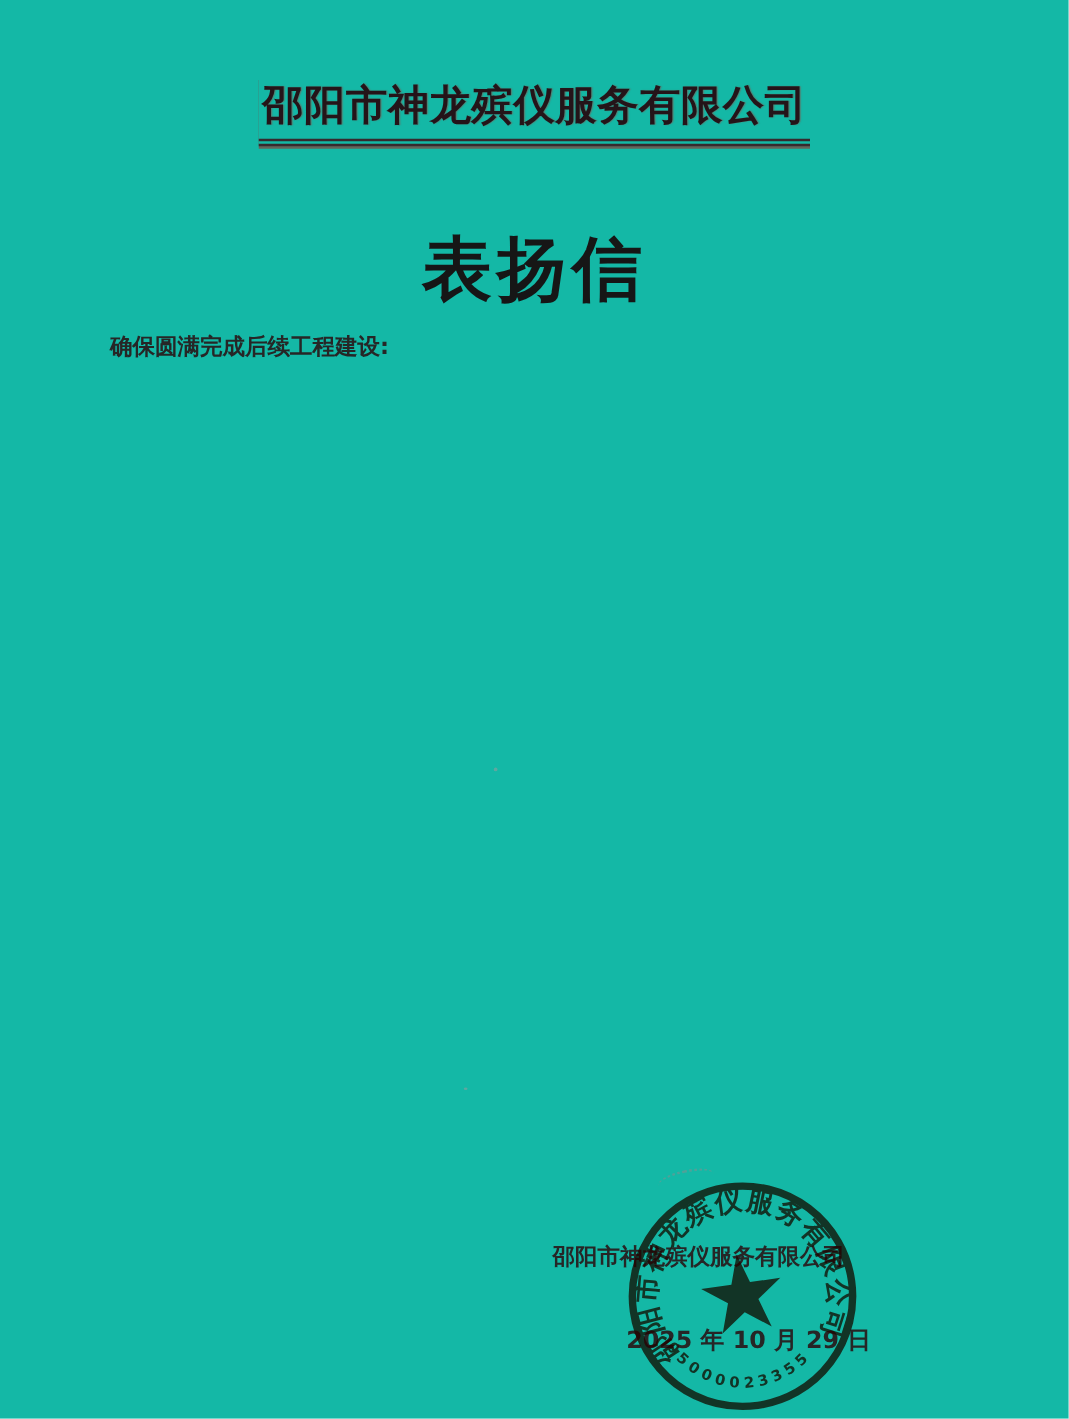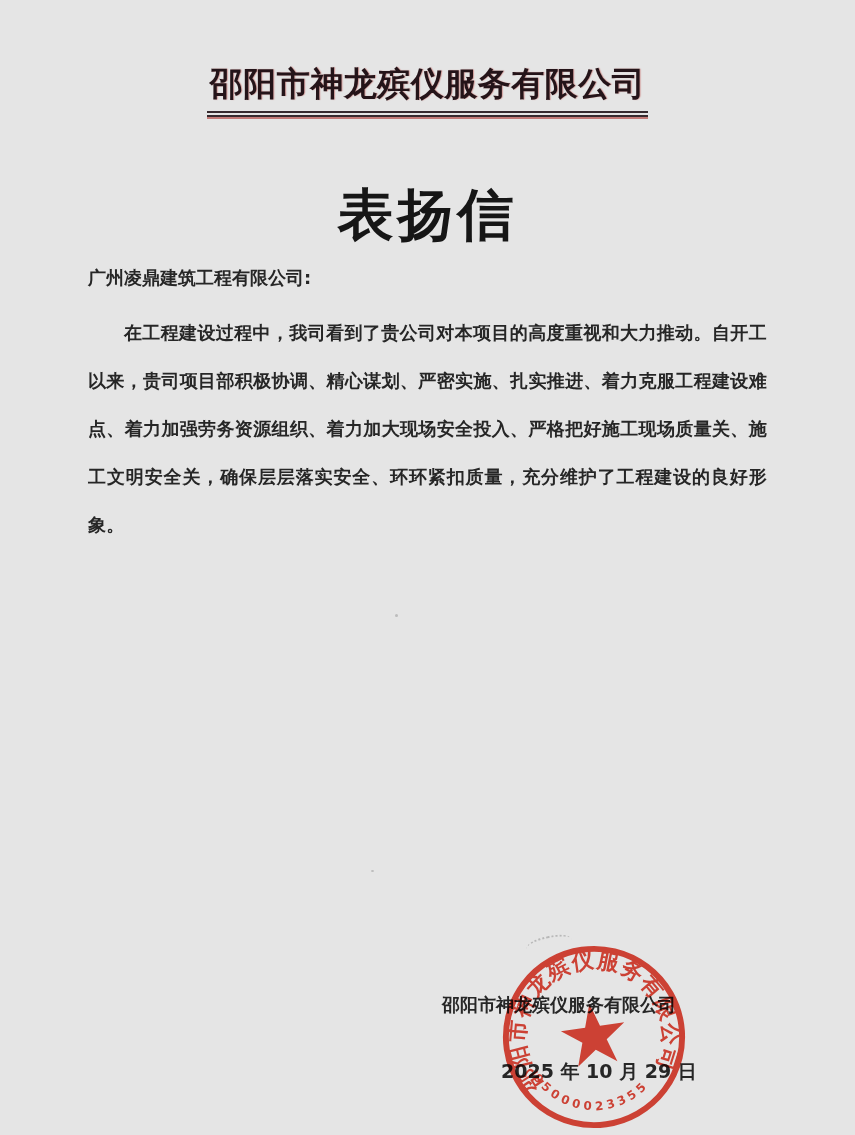--- a/index.html
+++ b/index.html
@@ -1,17 +1,17 @@
 <!DOCTYPE html>
 <html><head>
 <meta charset="utf-8">
 <style>
   html,body{margin:0;padding:0;background:#ffffff;}
   .canvas{
-    position:relative;width:855px;height:1135px;background:#e5e5e5;
+    position:relative;width:855px;height:1135px;background:#14b8a6;
     font-family:"DejaVu Sans","Liberation Sans",sans-serif;
     color:#242424;overflow:hidden;
   }
   
   .letterhead-wrap{position:absolute;top:62px;left:0;right:0;text-align:center;}
   .letterhead{
     display:inline-block;font-size:33px;font-weight:bold;color:#241419;
     letter-spacing:0.5px;padding:0 3px 4px 3px;
     border-bottom:6px double #362a2e;
     box-shadow:0 2px 0 rgba(166,34,30,.55);
@@ -60,22 +60,21 @@
 
 <div class="canvas">
 
   <div class="letterhead-wrap">
     <span class="letterhead">邵阳市神龙殡仪服务有限公司</span>
   </div>
 
   <h1 class="title">表扬信</h1>
 
   <div class="content">
-    <p class="salutation">广州凌鼎建筑工程有限公司:</p>
-    <p class="para para-2">在工程建设过程中，我司看到了贵公司对本项目的高度重视和大力推动。自开工以来，贵司项目部积极协调、精心谋划、严密实施、扎实推进、着力克服工程建设难点、着力加强劳务资源组织、着力加大现场安全投入、严格把好施工现场质量关、施工文明安全关，确保层层落实安全、环环紧扣质量，充分维护了工程建设的良好形象。</p>
+    <p class="salutation">确保圆满完成后续工程建设:</p>
   </div>
 
   <div class="signature">邵阳市神龙殡仪服务有限公司</div>
   <div class="date">2025 年 10 月 29 日</div>
 
   <div class="stamp">
     <svg viewBox="0 0 200 200" xmlns="http://www.w3.org/2000/svg">
       <defs>
         <path id="sealTopArc" d="M 42.7,140.2 A 70,70 0 1 1 157.3,140.2" fill="none"></path>
         <path id="sealBottomArc" d="M 30.5,125.3 A 74,74 0 0 0 169.5,125.3" fill="none"></path>

